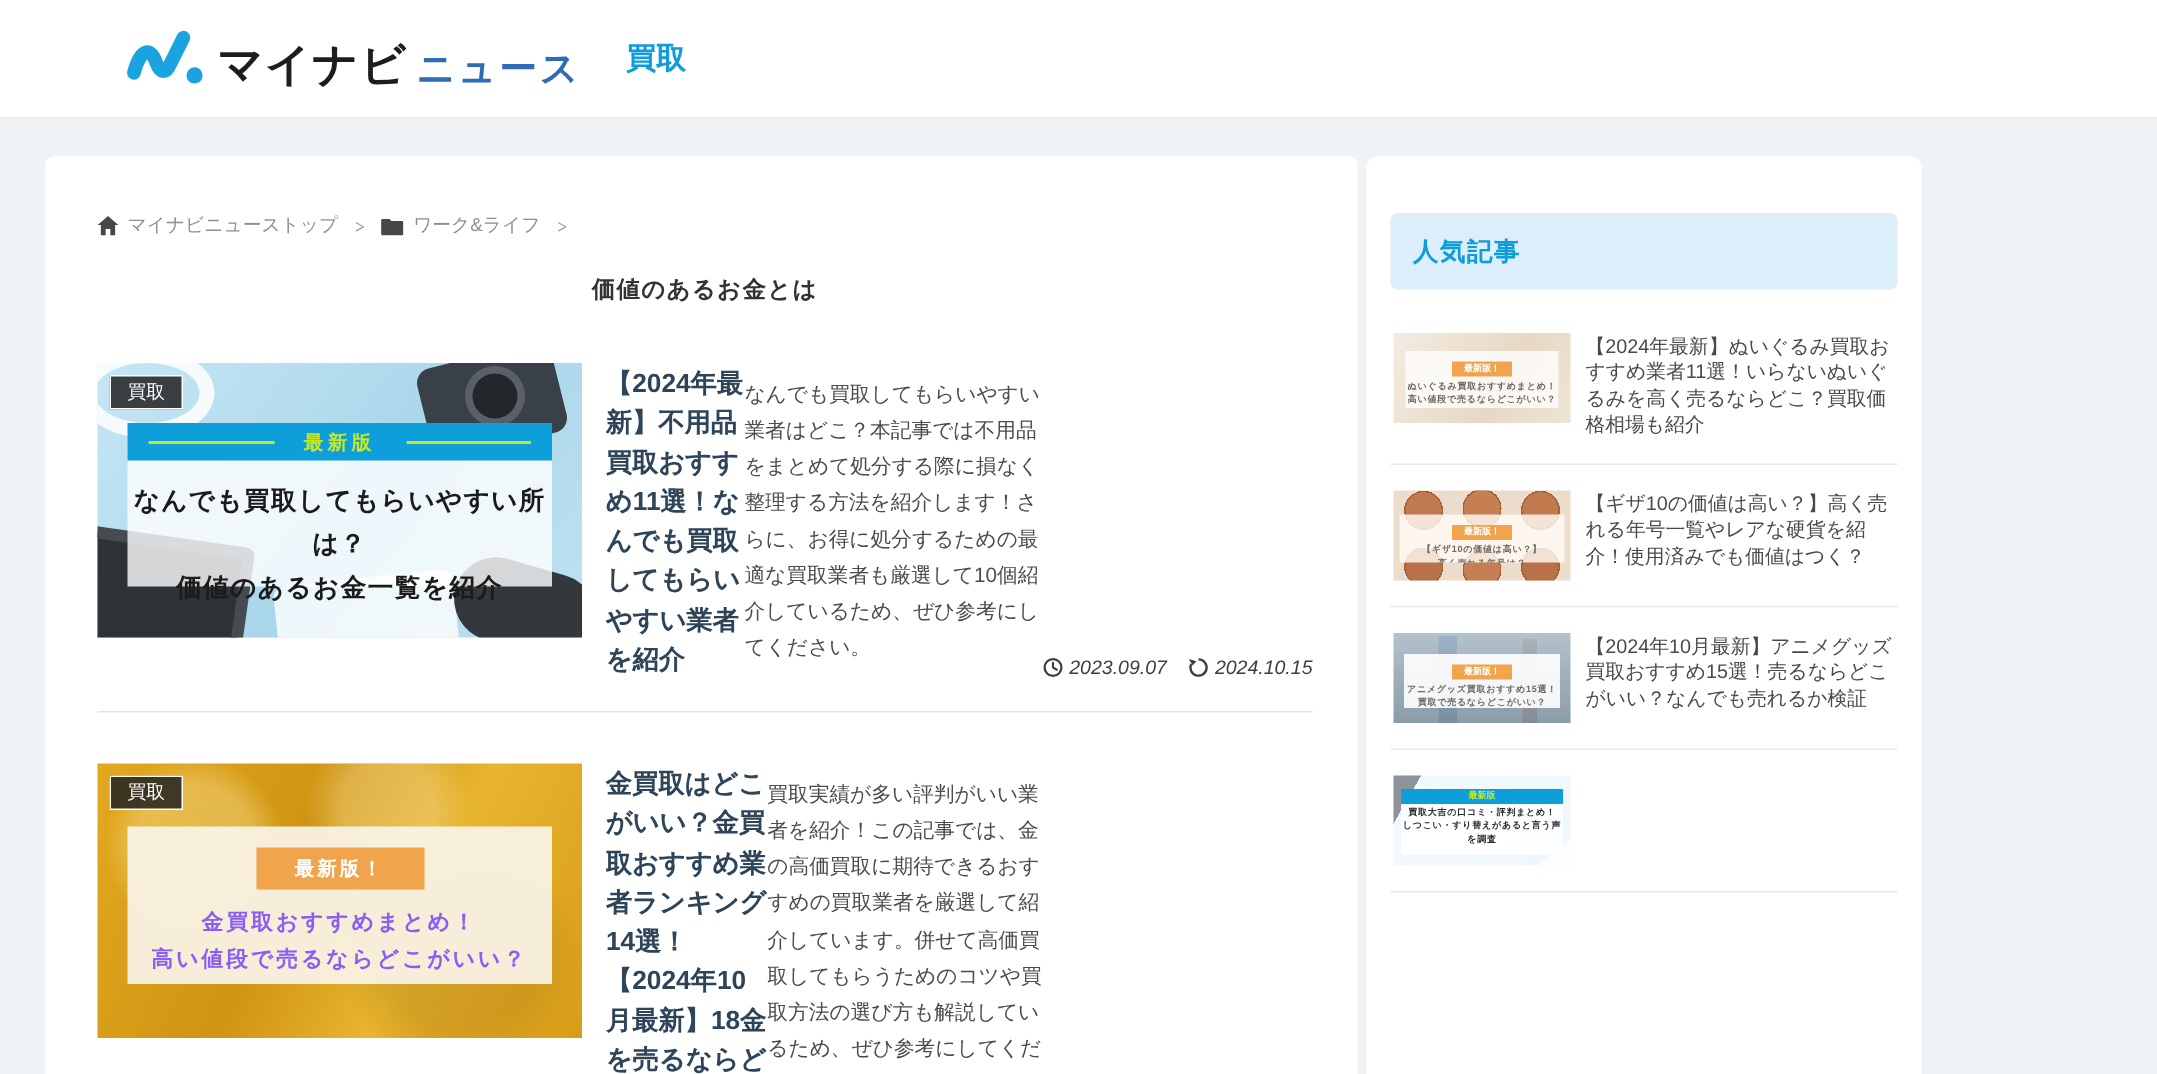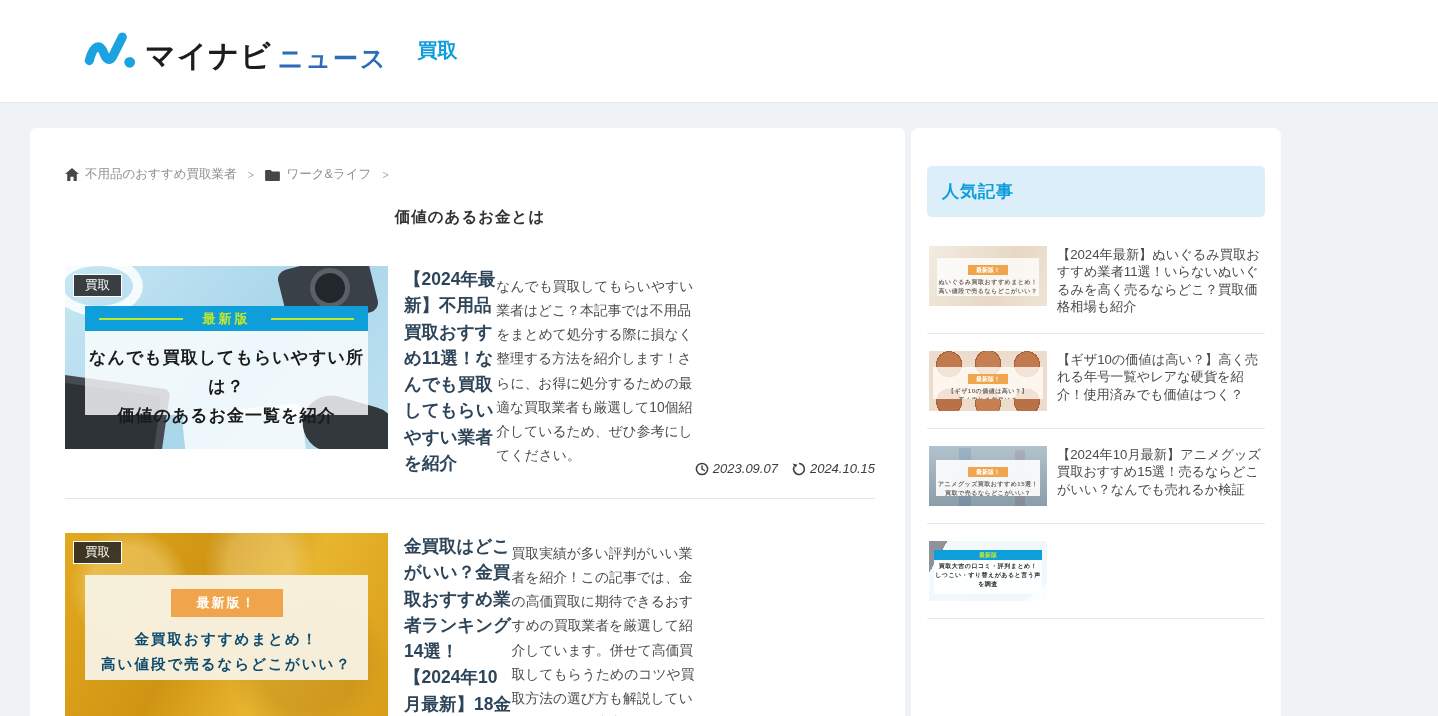--- a/index.html
+++ b/index.html
@@ -5,21 +5,21 @@
   * { margin:0; padding:0; box-sizing:border-box; }
   html,body { width:1438px; height:716px; overflow:hidden; }
   body {
     font-family:"Liberation Sans","DejaVu Sans",sans-serif;
     background:#f0f3f6; color:#333;
   }
   a { text-decoration:none; color:inherit; cursor:pointer; }
 
   
   .site-header {
-    height:103px; background:#fff; border-bottom:1px solid #e7e7e7;
+    height:79px; background:#fff; border-bottom:1px solid #e7e7e7;
     display:flex; align-items:center; padding-left:83px;
   }
   .logo { display:flex; align-items:flex-end; gap:6px; }
   .logo-brand { font-size:30px; font-weight:bold; color:#1d1d1d; letter-spacing:1px; line-height:1; }
   .logo-suffix { font-size:25px; font-weight:bold; color:#2e6cb5; letter-spacing:2px; line-height:1.05; }
   .nav-kaitori { margin-left:30px; font-size:20px; font-weight:bold; color:#0d9ddb; padding-bottom:2px; }
 
   
   .page { display:flex; gap:6px; margin:25px 0 0 30px; align-items:flex-start; }
   .main-card {
@@ -76,21 +76,21 @@
                radial-gradient(circle at 75% 70%,rgba(170,120,20,.3) 0 50px,transparent 80px),
                radial-gradient(circle at 60% 15%,rgba(255,240,190,.3) 0 30px,transparent 55px); }
   .panel-gold {
     position:absolute; left:20px; right:20px; top:42px; bottom:36px;
     background:rgba(248,242,227,.95); text-align:center;
   }
   .gold-badge {
     display:inline-block; margin-top:14px; background:#f0a44c; color:#fff;
     font-size:13px; font-weight:bold; padding:5px 26px; letter-spacing:2px;
   }
-  .panel-gold .panel-lines { color:#0c4a6e; font-size:14.5px; margin-top:10px; letter-spacing:2px; line-height:1.75; }
+  .panel-gold .panel-lines { color:#8b5cf6; font-size:14.5px; margin-top:10px; letter-spacing:2px; line-height:1.75; }
 
   
   .atext { flex:1; display:flex; flex-direction:row; min-height:183px; }
   .atitle { font-size:17.5px; font-weight:bold; color:#2d4459; line-height:1.5; display:block; }
   .adesc { font-size:13.8px; color:#4c4c4c; line-height:1.75; margin-top:9px; }
   .adates { margin-top:auto; align-self:flex-end; display:flex; gap:14px; align-items:center; font-size:13px; color:#3d3d3d; }
   .adate { display:flex; align-items:center; gap:4px;font-style:italic; }
   .adate svg { display:block; }
 
   
@@ -155,21 +155,21 @@
 
 <div class="page">
 
   <main class="main-card">
 
     <nav class="breadcrumb">
       <a class="crumb">
         <svg width="14" height="13" viewBox="0 0 16 15">
             <path d="M8 0 L16 7 H13.5 V15 H9.8 V10 H6.2 V15 H2.5 V7 H0 Z" fill="#474747"></path>
           </svg>
-        <span>不用品のおすすめ買取業者</span>
+        <span>マイナビニューストップ</span>
       </a>
       <span class="crumb-sep">＞</span>
       <a class="crumb">
         <svg width="15" height="12" viewBox="0 0 16 13">
             <path d="M0 2 Q0 1 1 1 H6 L7.5 2.6 H15 Q16 2.6 16 3.6 V12 Q16 13 15 13 H1 Q0 13 0 12 Z" fill="#474747"></path>
           </svg>
         <span>ワーク&amp;ライフ</span>
       </a>
       <span class="crumb-sep">＞</span>
     </nav>

